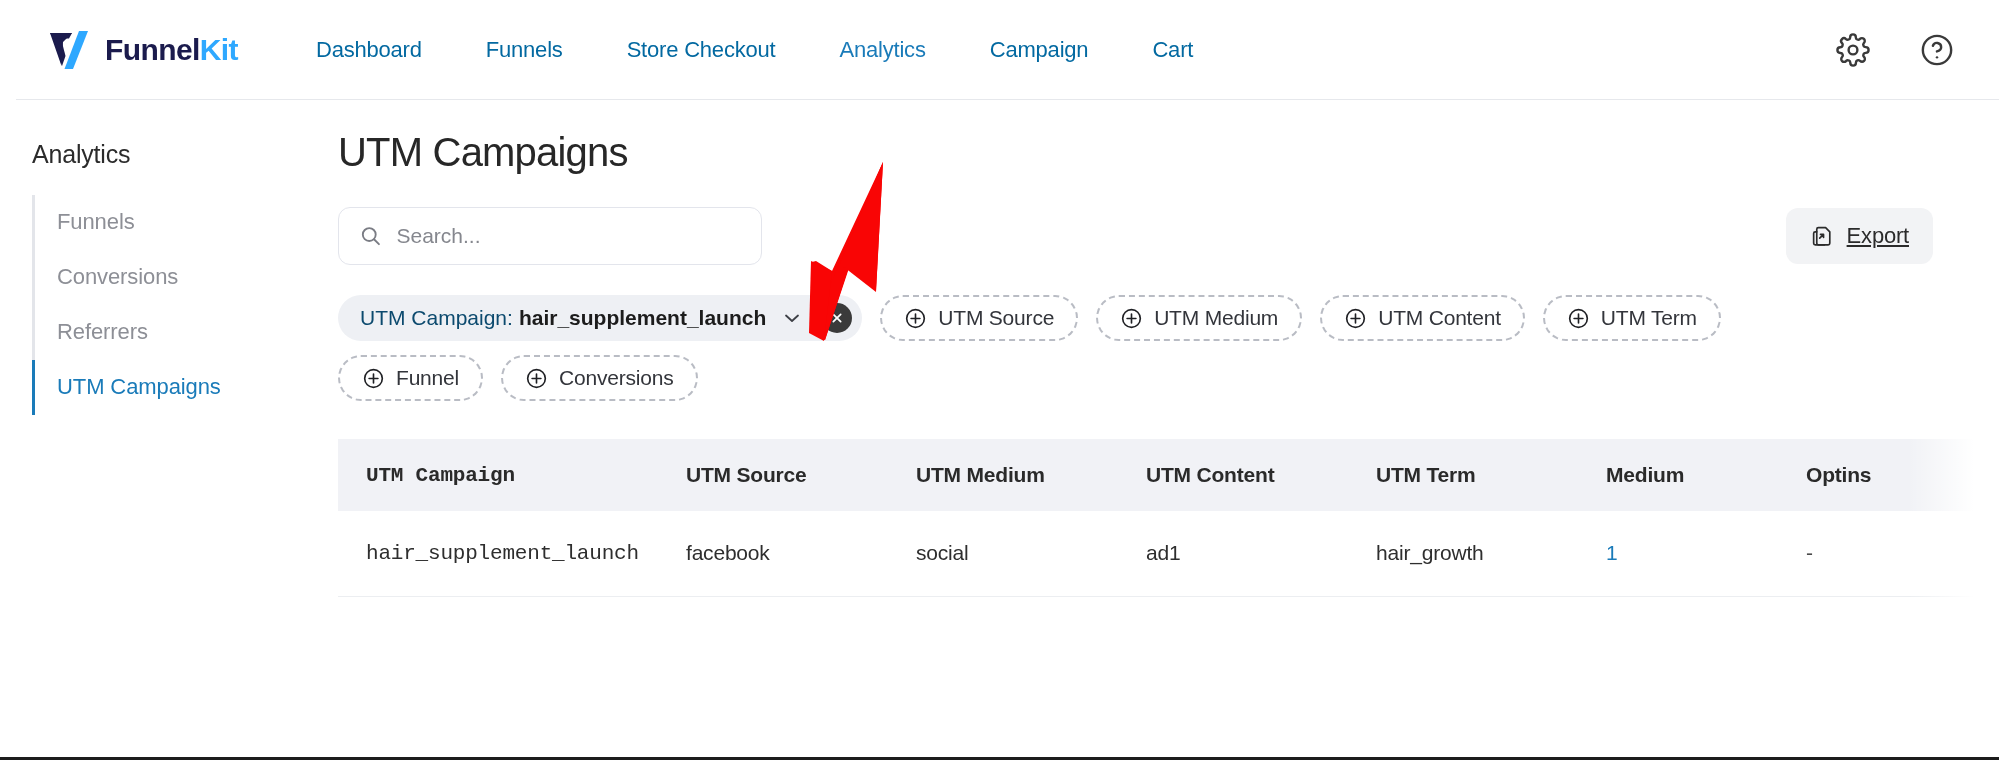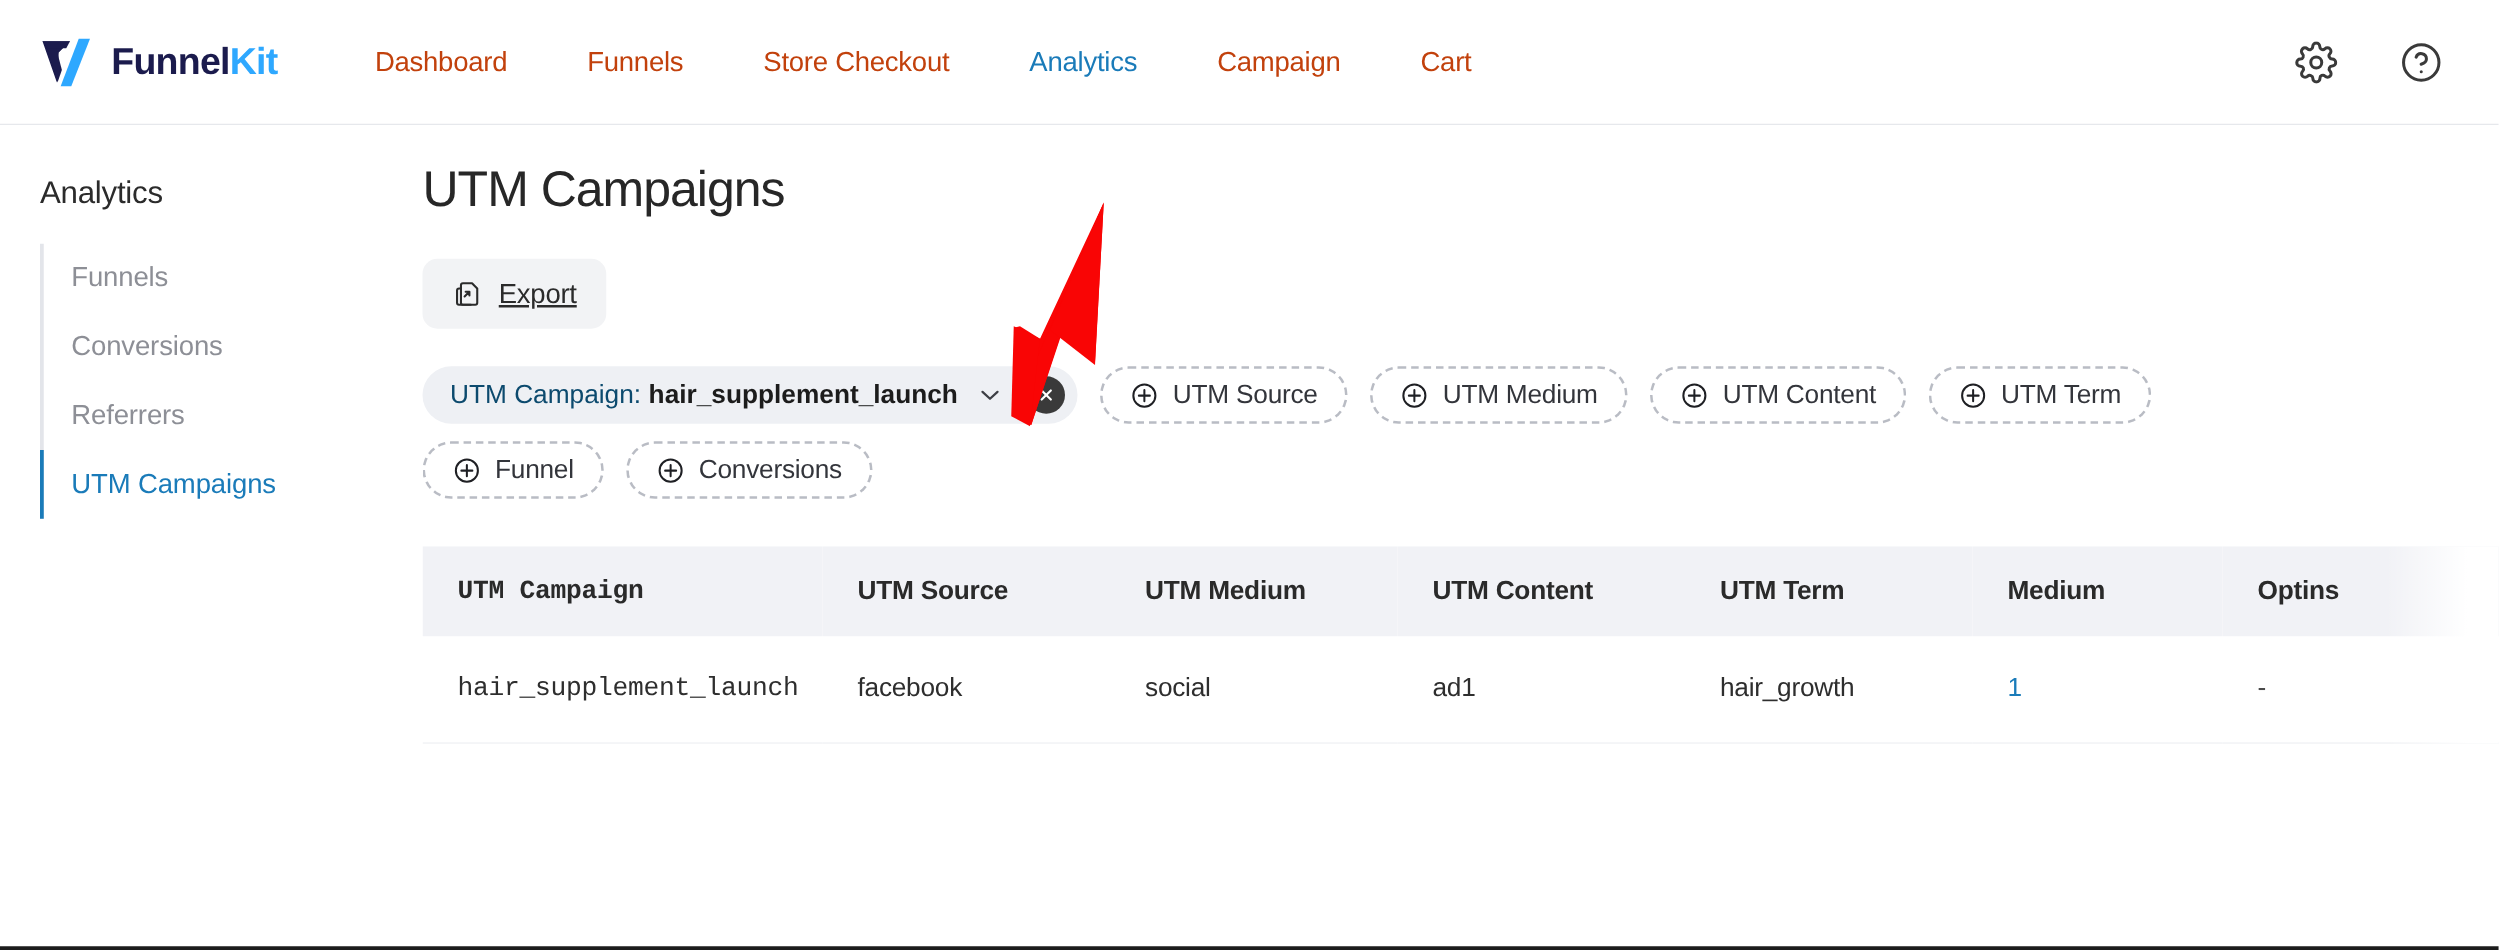--- a/index.html
+++ b/index.html
@@ -21,20 +21,21 @@
 
   
   .topbar {
     position: relative;
     height: 100px;
     background: #ffffff;
     border-bottom: 1px solid #e6e8ec;
     display: flex;
     align-items: center;
     padding: 0 28px;
+    margin-left: 16px;
   }
   .brand {
     display: flex;
     align-items: center;
     gap: 10px;
     margin-right: 46px;
     padding-left: 5px;
   }
   .brand-mark { display: block; }
   .brand-text {
@@ -47,21 +48,21 @@
   }
   .brand-text .kit { color: #2ea8ff; }
 
   .nav-items {
     display: flex;
     align-items: center;
     gap: 0px;
   }
   .nav-item {
     font-size: 22px;
-    color: #c2410c;
+    color: #0369a1;
     padding: 0 32px;
     white-space: nowrap;
     cursor: pointer;
     letter-spacing: -0.2px;
   }
   .nav-item.active { color: #1a7bb9; }
 
   .topbar-right {
     position: absolute;
     right: 44px;
@@ -333,20 +334,27 @@
         <div class="sidebar-item">Referrers</div>
         <div class="sidebar-item active">UTM Campaigns</div>
       </div>
     </div>
 
     <div class="main">
 
       <div class="page-title">UTM Campaigns</div>
 
       <div class="toolbar">
+        <div class="search-box">
+          <svg width="26" height="26" viewBox="0 0 24 24" fill="none" stroke="#7a7c84" stroke-width="1.9" stroke-linecap="round">
+            <circle cx="10.5" cy="10.5" r="6.6"></circle>
+            <line x1="15.6" y1="15.6" x2="20.4" y2="20.4"></line>
+          </svg>
+          <input type="text" value="" placeholder="Search..." style="">
+        </div>
 
         <button class="export-btn">
           <svg width="25" height="25" viewBox="0 0 24 24" fill="none" stroke="#2b2b2b" stroke-width="1.6" stroke-linecap="round" stroke-linejoin="round">
             <path d="M8 3.5h7l4 4v11a1.5 1.5 0 0 1-1.5 1.5H8A1.5 1.5 0 0 1 6.5 18.5V5A1.5 1.5 0 0 1 8 3.5z"></path>
             <path d="M6.5 7.5H5A1.5 1.5 0 0 0 3.5 9v9.5A1.5 1.5 0 0 0 5 20h9"></path>
             <path d="M9.3 13.6l3.6-3.6M10.1 10h2.9v2.9"></path>
           </svg>
           <span>Export</span>
         </button>
       </div>

